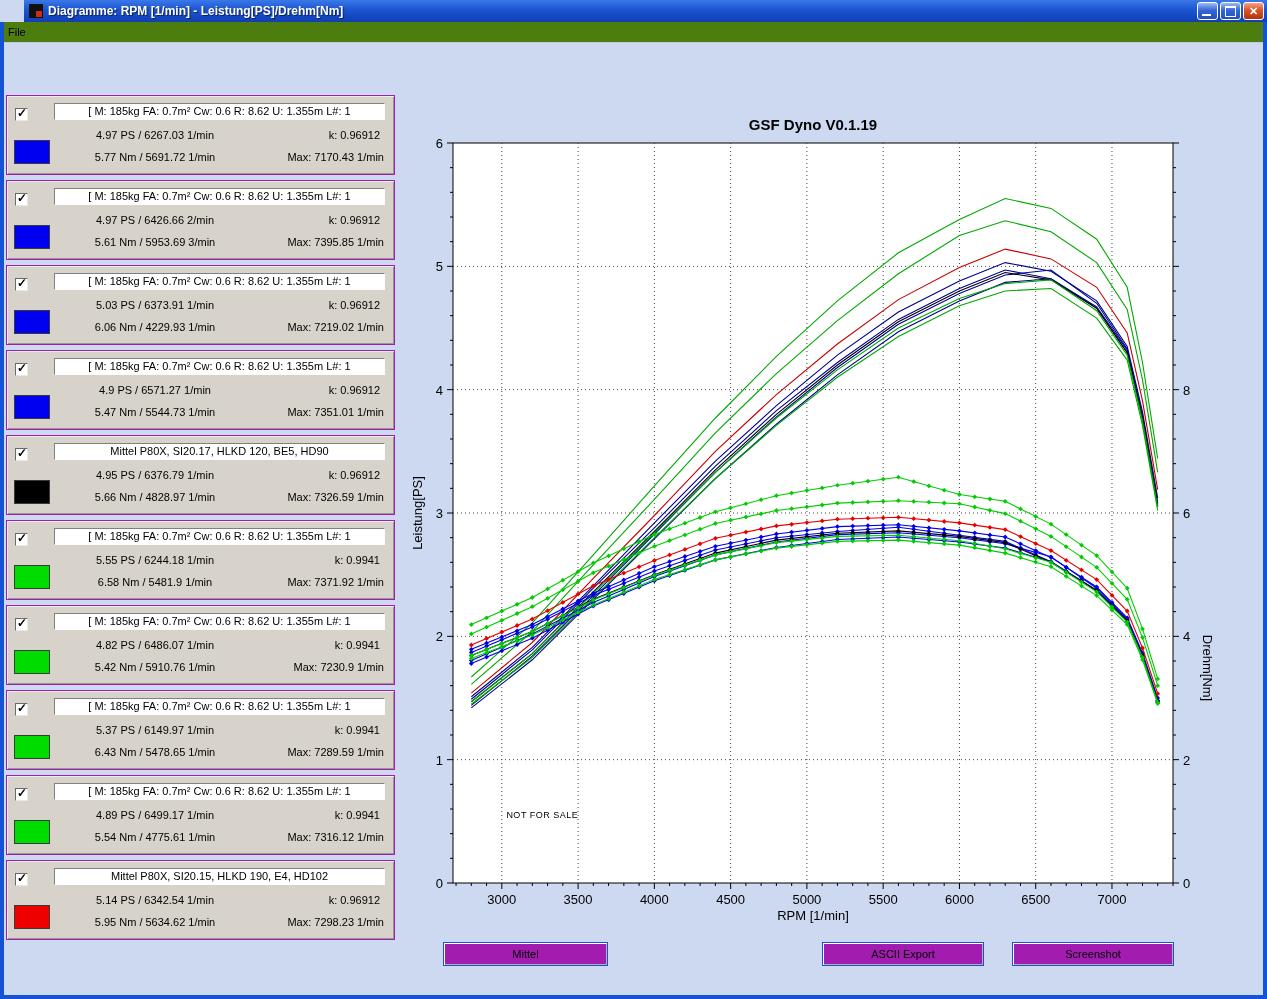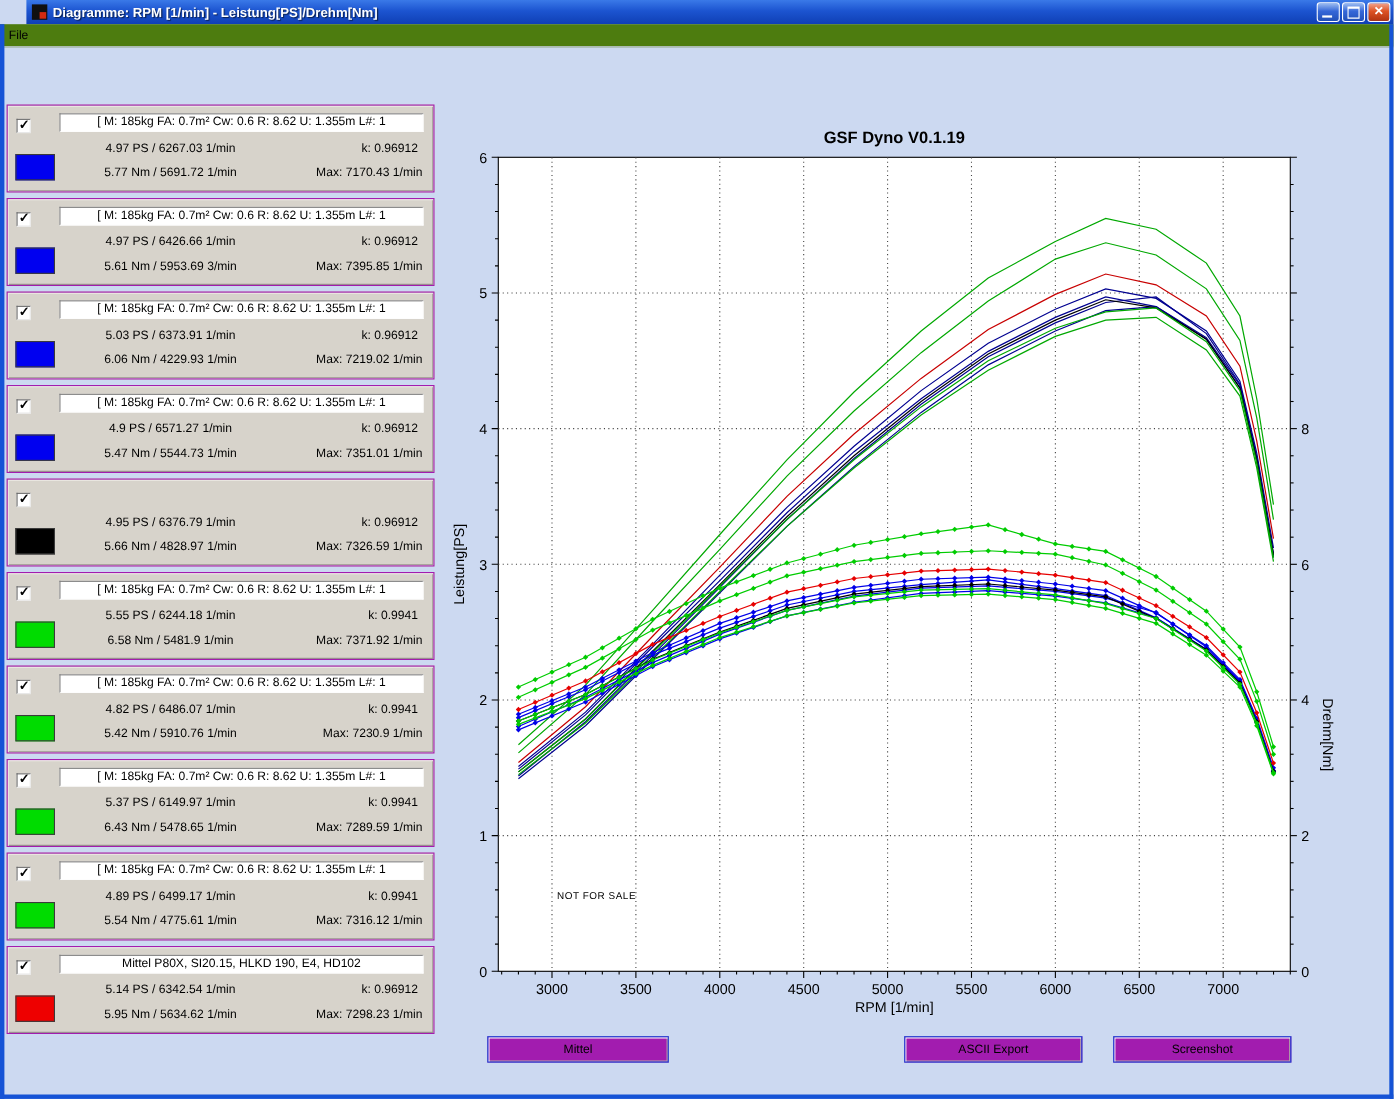--- a/index.html
+++ b/index.html
@@ -96,21 +96,21 @@
       <span class="stat nm">5.77 Nm / 5691.72 1/min</span>
       <span class="stat max">Max: 7170.43 1/min</span>
     </div>
 
     <div class="legend-entry">
       <span class="cb">
           <span class="check"></span>
         </span>
       <span class="swatch" style="background: rgb(0, 0, 240);"></span>
       <span class="hdr">[ M: 185kg  FA: 0.7m²  Cw: 0.6  R: 8.62  U: 1.355m  L#: 1</span>
-      <span class="stat ps">4.97 PS / 6426.66 1/min</span>
+      <span class="stat ps">4.97 PS / 6426.66 2/min</span>
       <span class="stat k">k: 0.96912</span>
       <span class="stat nm">5.61 Nm / 5953.69 3/min</span>
       <span class="stat max">Max: 7395.85 1/min</span>
     </div>
 
     <div class="legend-entry">
       <span class="cb">
           <span class="check"></span>
         </span>
       <span class="swatch" style="background: rgb(0, 0, 240);"></span>
@@ -131,20 +131,21 @@
       <span class="stat k">k: 0.96912</span>
       <span class="stat nm">5.47 Nm / 5544.73 1/min</span>
       <span class="stat max">Max: 7351.01 1/min</span>
     </div>
 
     <div class="legend-entry">
       <span class="cb">
           <span class="check"></span>
         </span>
       <span class="swatch" style="background: rgb(0, 0, 0);"></span>
+      <span class="hdr">Mittel P80X, SI20.17, HLKD 120, BE5, HD90</span>
       <span class="stat ps">4.95 PS / 6376.79 1/min</span>
       <span class="stat k">k: 0.96912</span>
       <span class="stat nm">5.66 Nm / 4828.97 1/min</span>
       <span class="stat max">Max: 7326.59 1/min</span>
     </div>
 
     <div class="legend-entry">
       <span class="cb">
           <span class="check"></span>
         </span>

